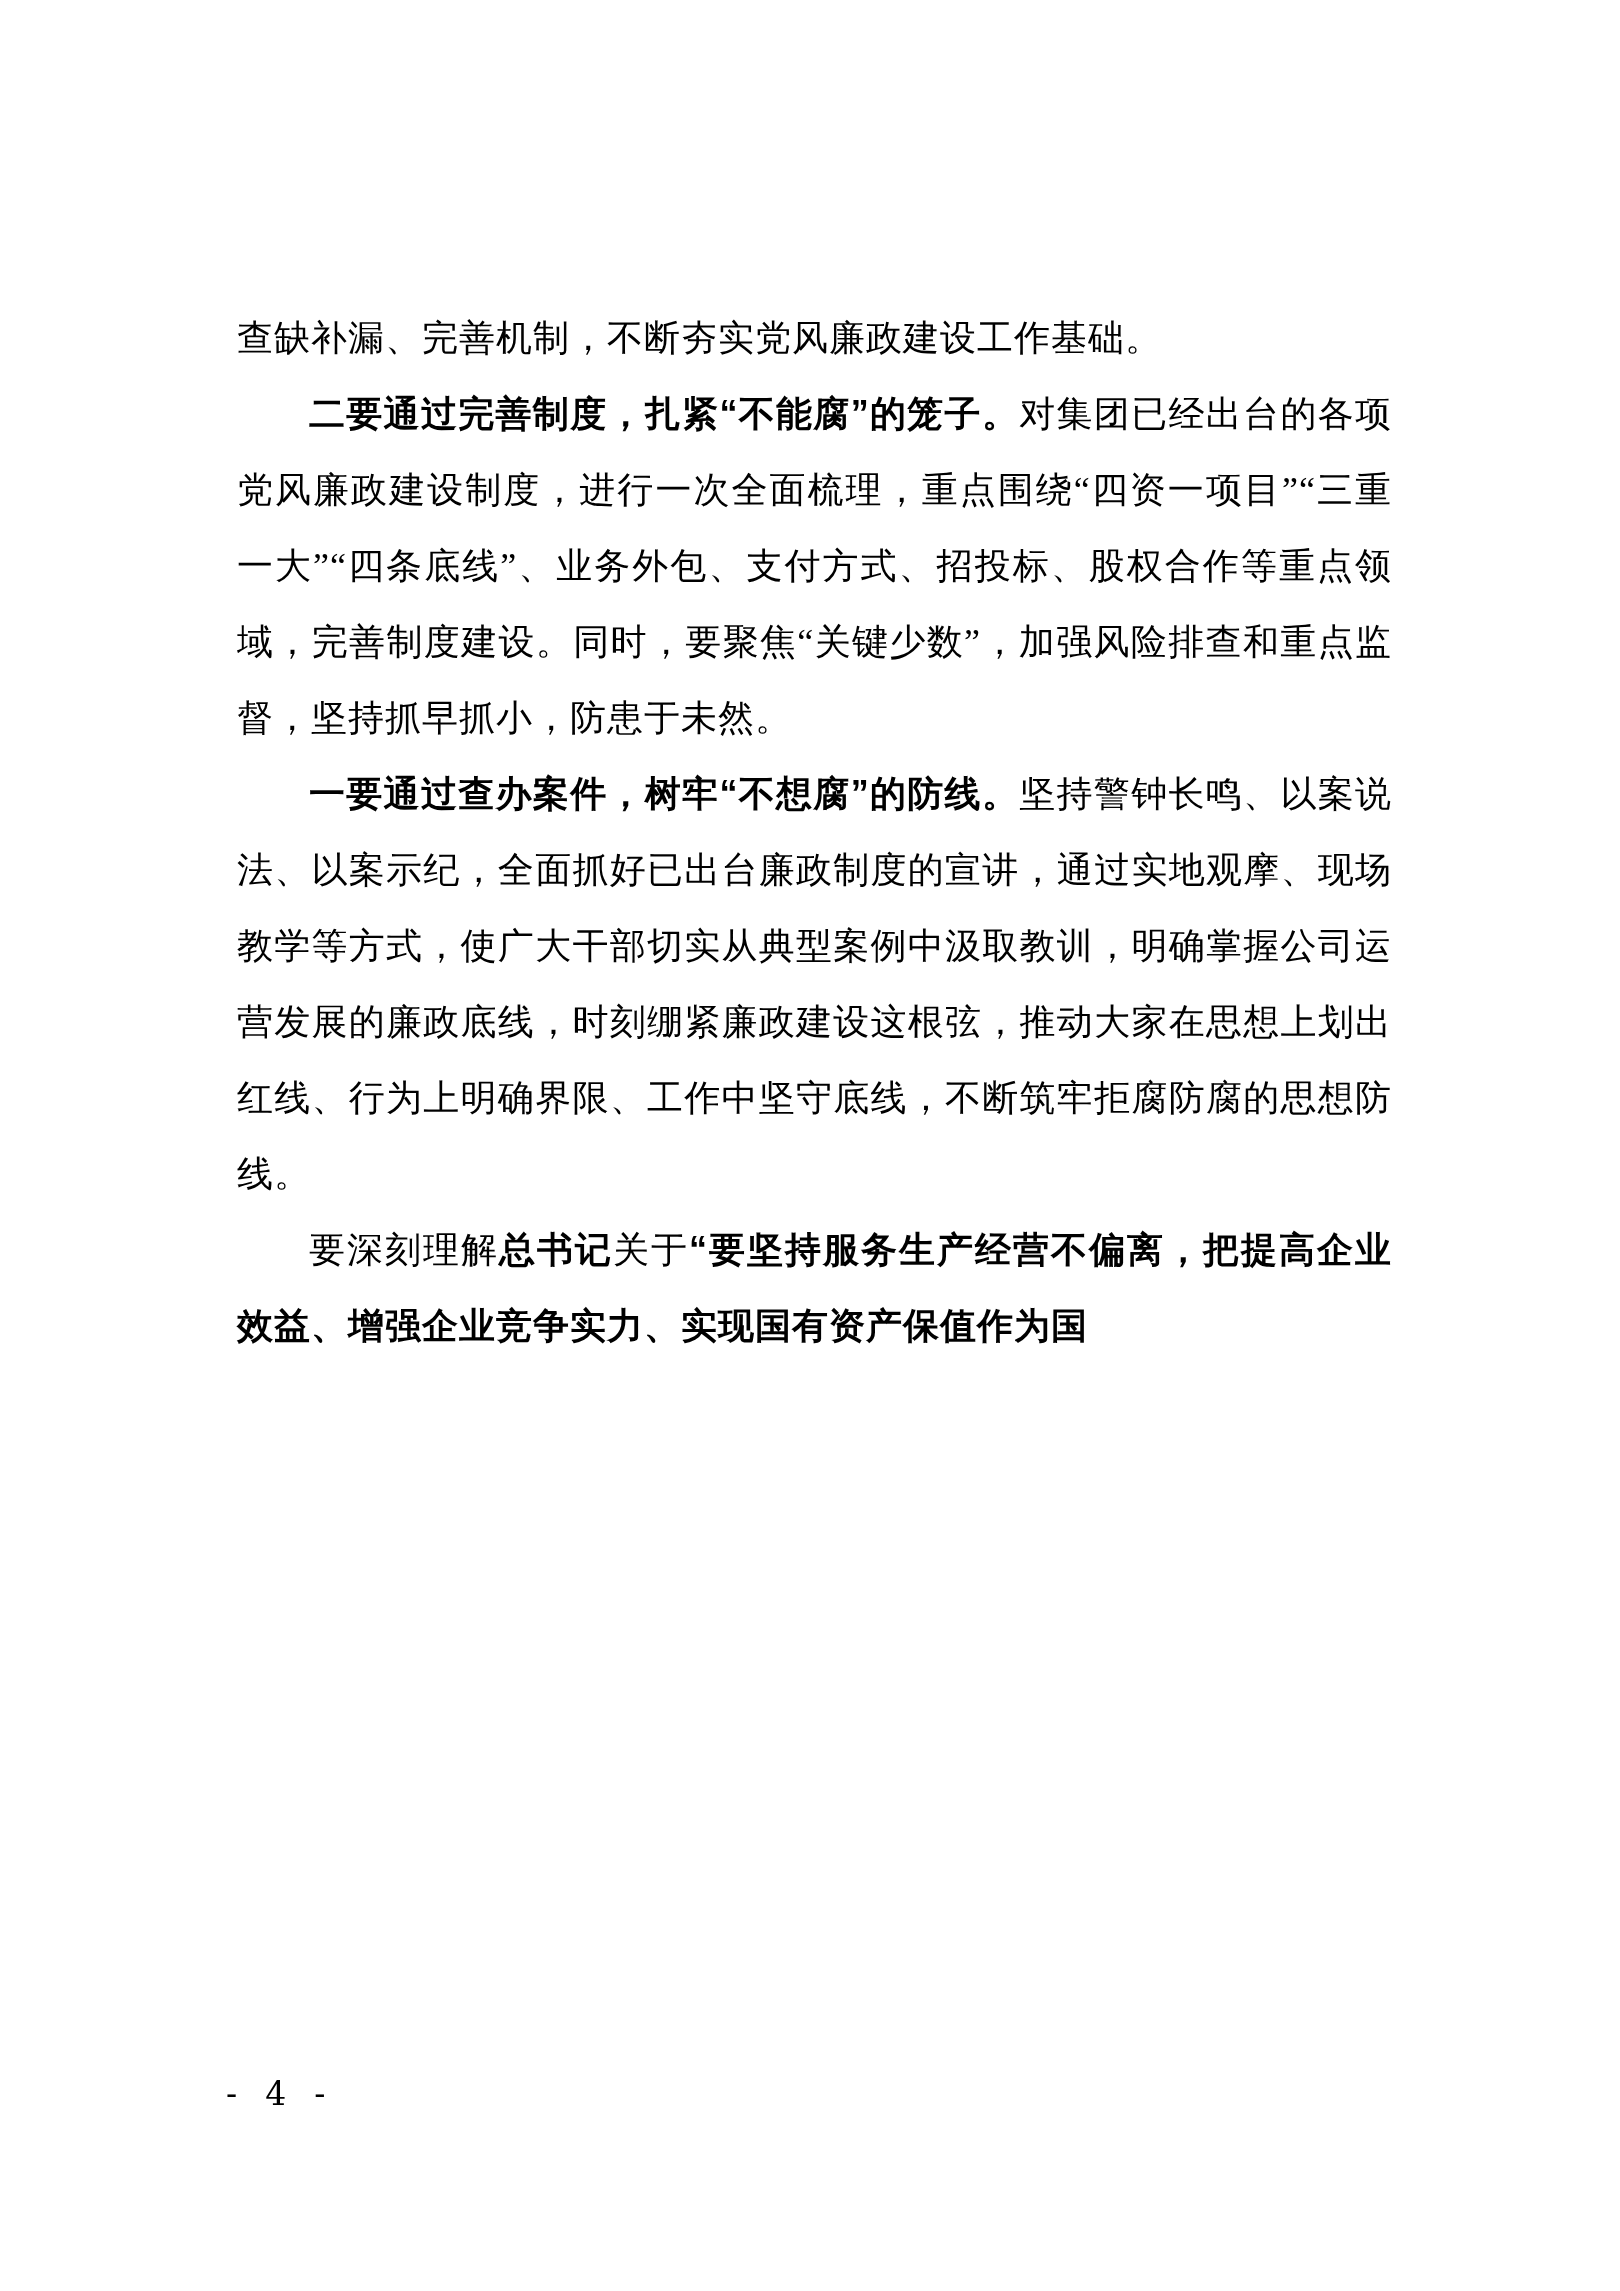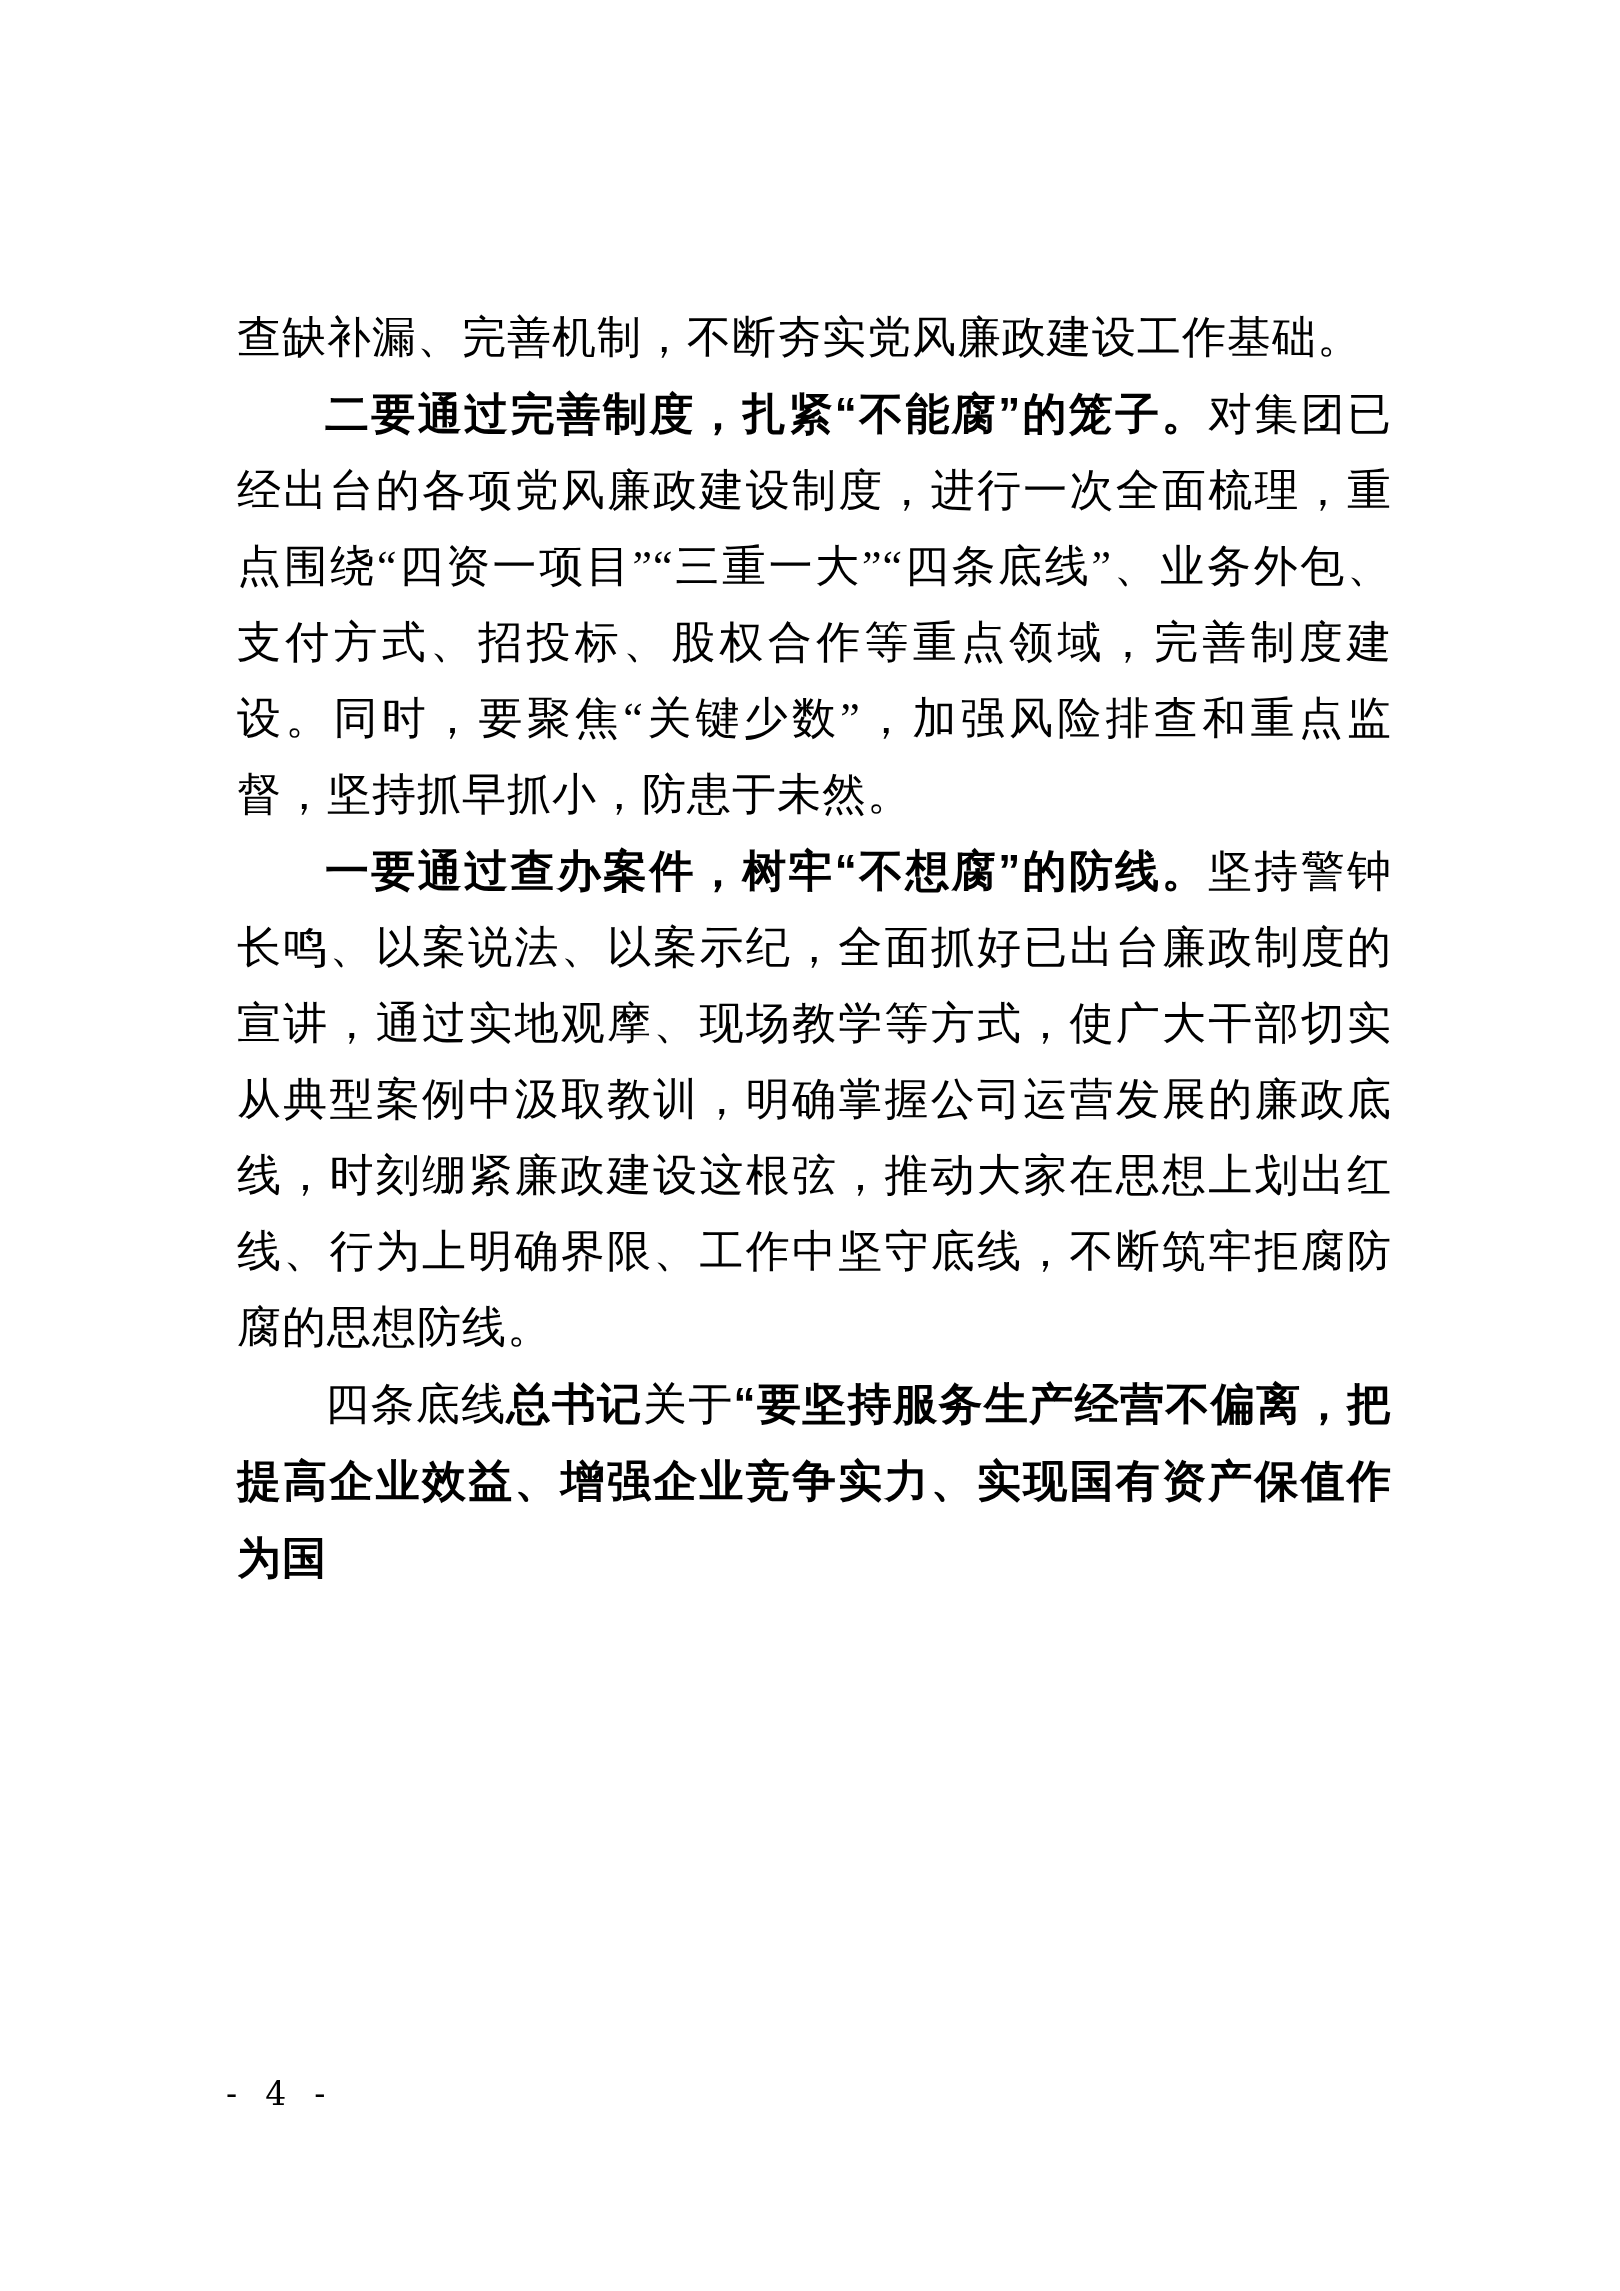--- a/index.html
+++ b/index.html
@@ -11,21 +11,21 @@
     background: #ffffff;
     overflow: hidden;
     font-family: "Liberation Serif", serif;
     color: #000000;
   }
   .content {
     position: absolute;
     left: 237px;
     top: 300px;
     width: 1155px;
-    font-size: 44px;
+    font-size: 36px;
     line-height: 76px;
     text-align: justify;
     text-justify: inter-ideograph;
     letter-spacing: 1px;
   }
   .para {
     margin: 0;
     padding: 0;
     text-indent: 2em;
   }
@@ -51,17 +51,17 @@
   }
 </style>
 </head>
 <body>
 
 <div class="page">
   <div class="content">
       <p class="para no-indent"><span class="run">查缺补漏、完善机制，不断夯实党风廉政建设工作基础。</span></p>
       <p class="para"><span class="run run-bold">二要通过完善制度，扎紧“不能腐”的笼子。</span><span class="run">对集团已经出台的各项党风廉政建设制度，进行一次全面梳理，重点围绕“四资一项目”“三重一大”“四条底线”、业务外包、支付方式、招投标、股权合作等重点领域，完善制度建设。同时，要聚焦“关键少数”，加强风险排查和重点监督，坚持抓早抓小，防患于未然。</span></p>
       <p class="para"><span class="run run-bold">一要通过查办案件，树牢“不想腐”的防线。</span><span class="run">坚持警钟长鸣、以案说法、以案示纪，全面抓好已出台廉政制度的宣讲，通过实地观摩、现场教学等方式，使广大干部切实从典型案例中汲取教训，明确掌握公司运营发展的廉政底线，时刻绷紧廉政建设这根弦，推动大家在思想上划出红线、行为上明确界限、工作中坚守底线，不断筑牢拒腐防腐的思想防线。</span></p>
-      <p class="para"><span class="run">四条底线</span><span class="run run-bold">总书记</span><span class="run">关于</span><span class="run run-bold">“要坚持服务生产经营不偏离，把提高企业效益、增强企业竞争实力、实现国有资产保值作为国</span></p>
+      <p class="para"><span class="run">要深刻理解</span><span class="run run-bold">总书记</span><span class="run">关于</span><span class="run run-bold">“要坚持服务生产经营不偏离，把提高企业效益、增强企业竞争实力、实现国有资产保值作为国</span></p>
     </div>
   <div class="footer">- 4 -</div>
 </div>
 
 
 </body></html>

